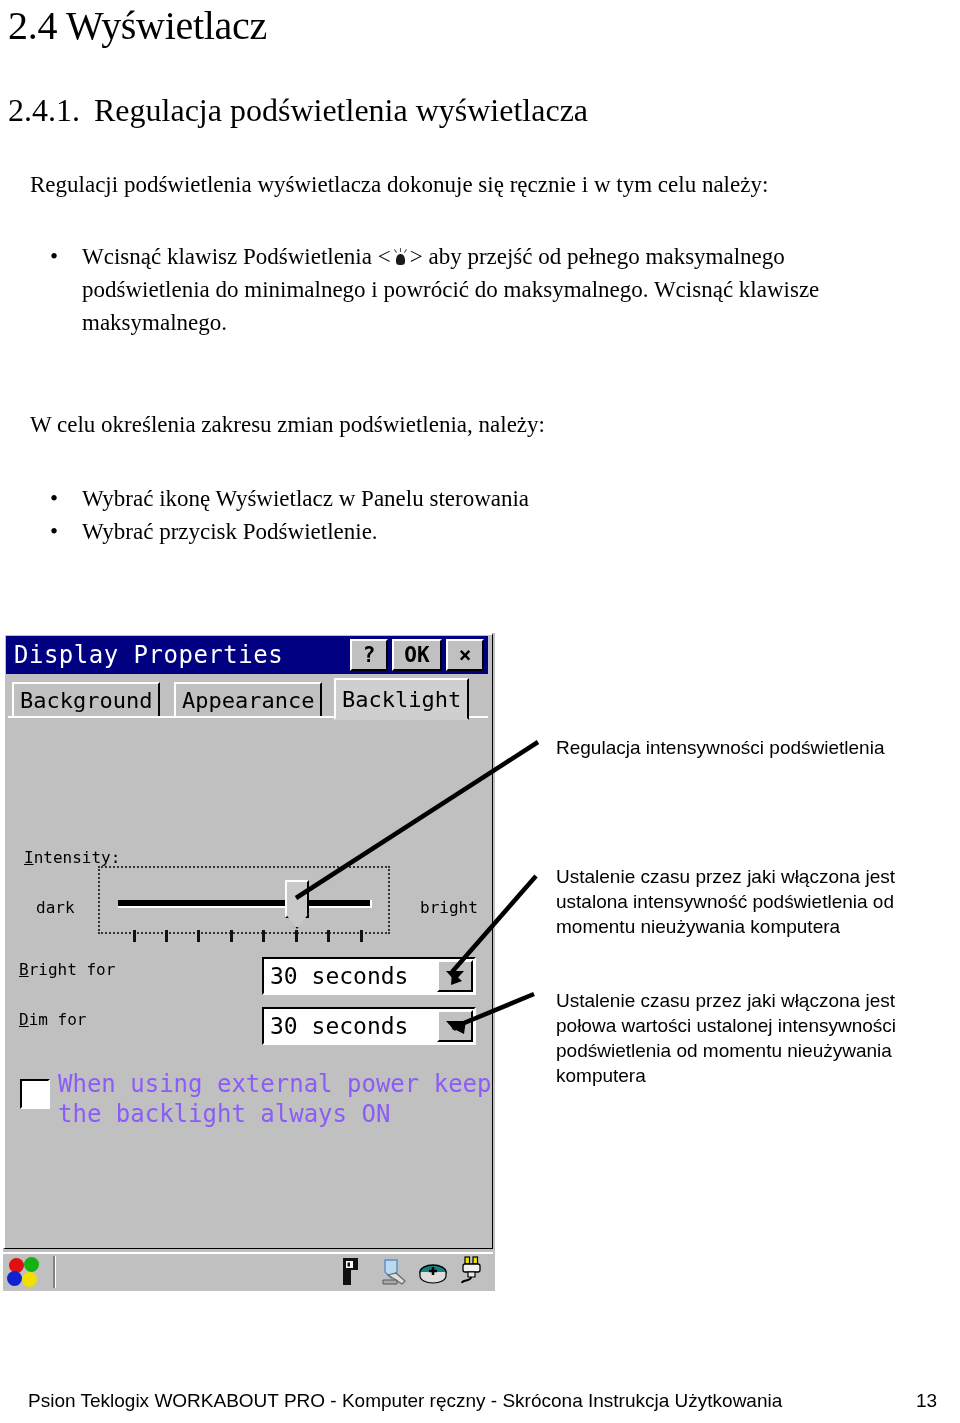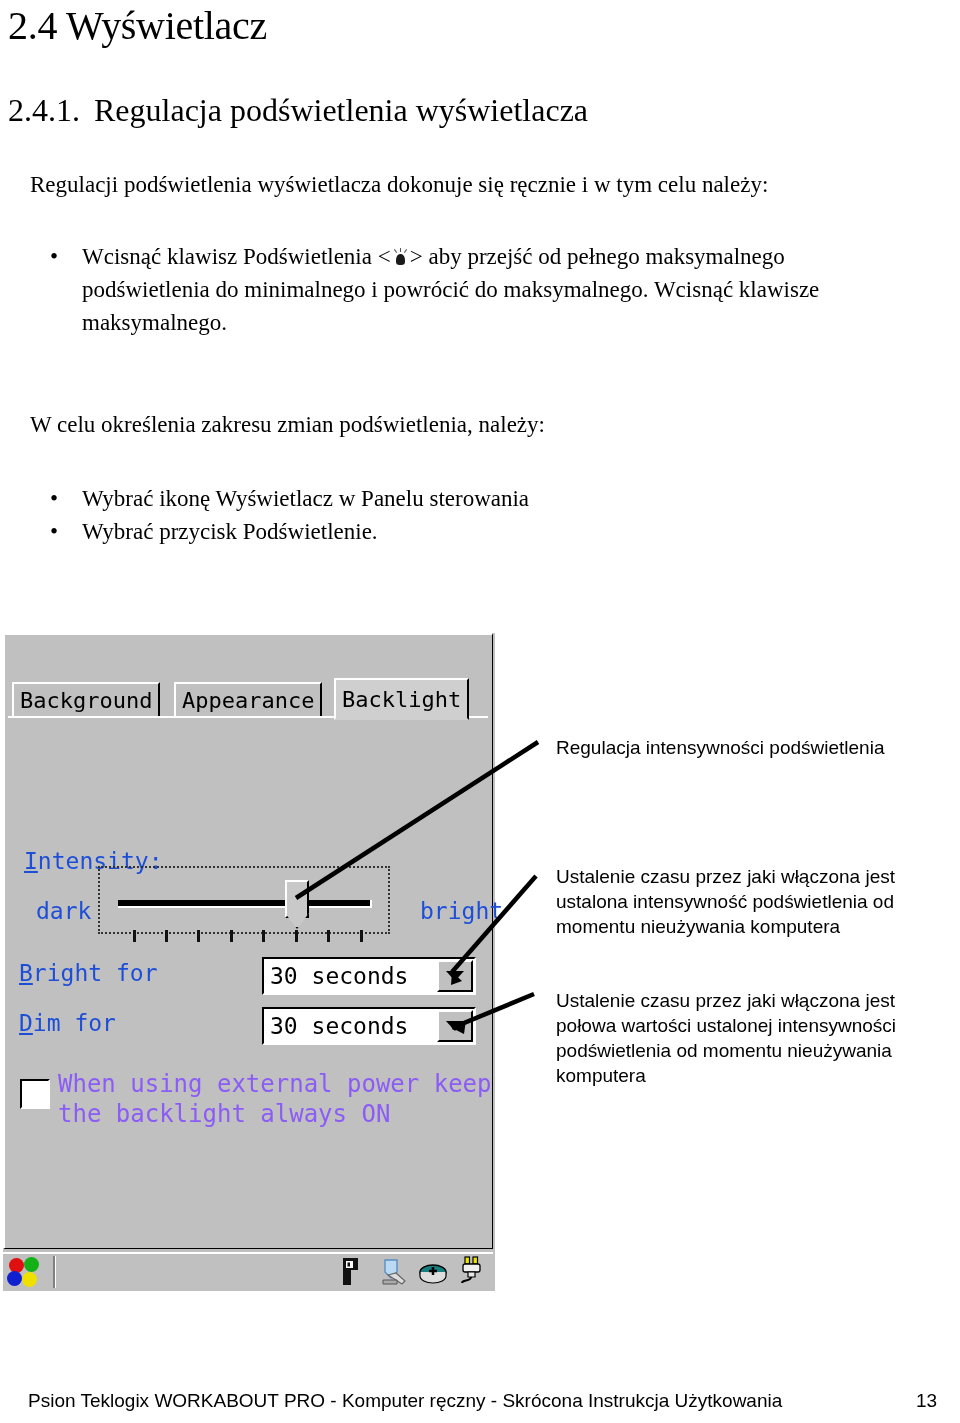--- a/index.html
+++ b/index.html
@@ -181,22 +181,22 @@
     left: 5px; top: 83px;
     width: 480px;
     height: 528px;
     background: #c0c0c0;
     border-top: 2px solid #ffffff;
     box-sizing: border-box;
   }
 
   .lbl {
     position: absolute;
-    font-size: 23px;
-    color: #1d4ed8;
+    font-size: 16px;
+    color: #000000;
     white-space: nowrap;
   }
   .lbl u { text-decoration: underline; }
 
   .intensity-lbl { left: 16px; top: 130px; }
   .dark-lbl { left: 28px; top: 180px; }
   .bright-lbl { left: 412px; top: 180px; }
 
   .slider-zone {
     position: absolute;
@@ -402,20 +402,26 @@
       <span class="dot">•</span>
       <span>Wybrać przycisk Podświetlenie.</span>
     </div>
   </div>
 </div>
 
 <div class="ce-window">
 
   <div class="ce-frame"></div>
 
+  <div class="titlebar">
+    <span class="title">Display Properties</span>
+    <span class="tb-btn">?</span>
+    <span class="tb-btn ok">OK</span>
+    <span class="tb-btn">×</span>
+  </div>
 
   <div class="tabstrip">
     <div class="tab tab-t1">Background</div>
     <div class="tab tab-t2">Appearance</div>
     <div class="tab tab-t3 active">Backlight</div>
   </div>
 
   <div class="tab-body">
     <div class="lbl intensity-lbl"><u>I</u><span>ntensity:</span></div>
     <div class="lbl dark-lbl">dark</div>

